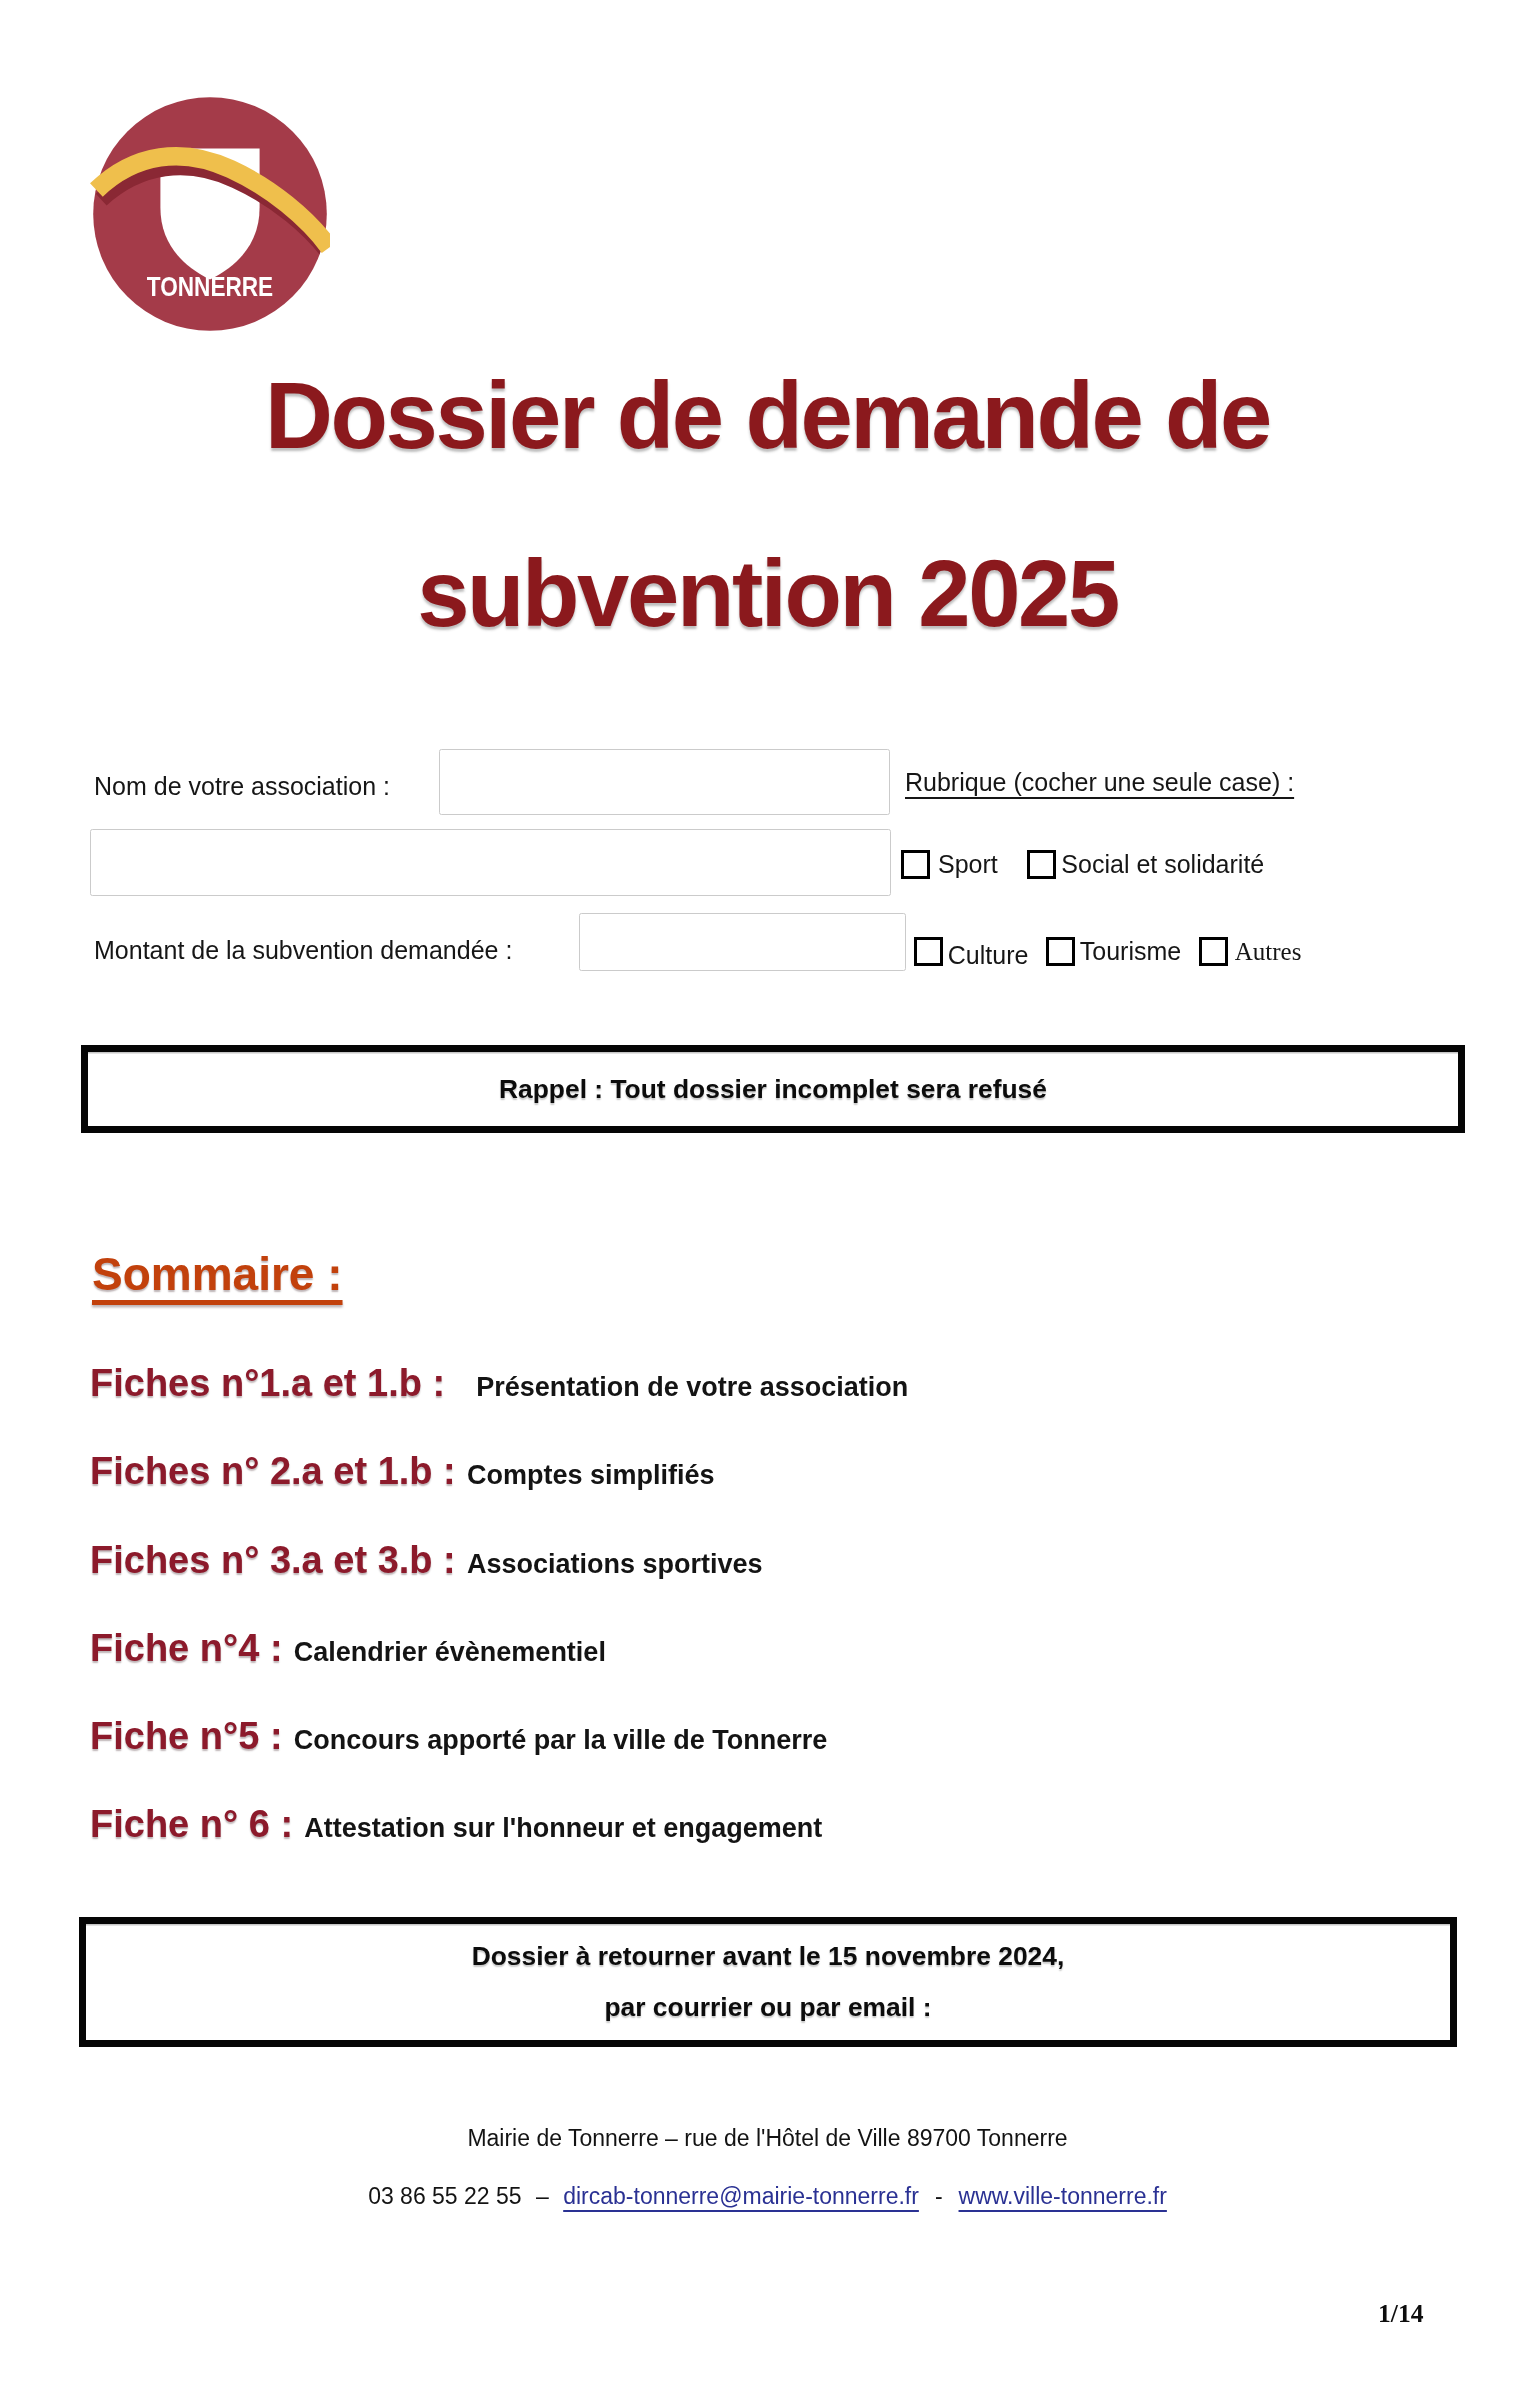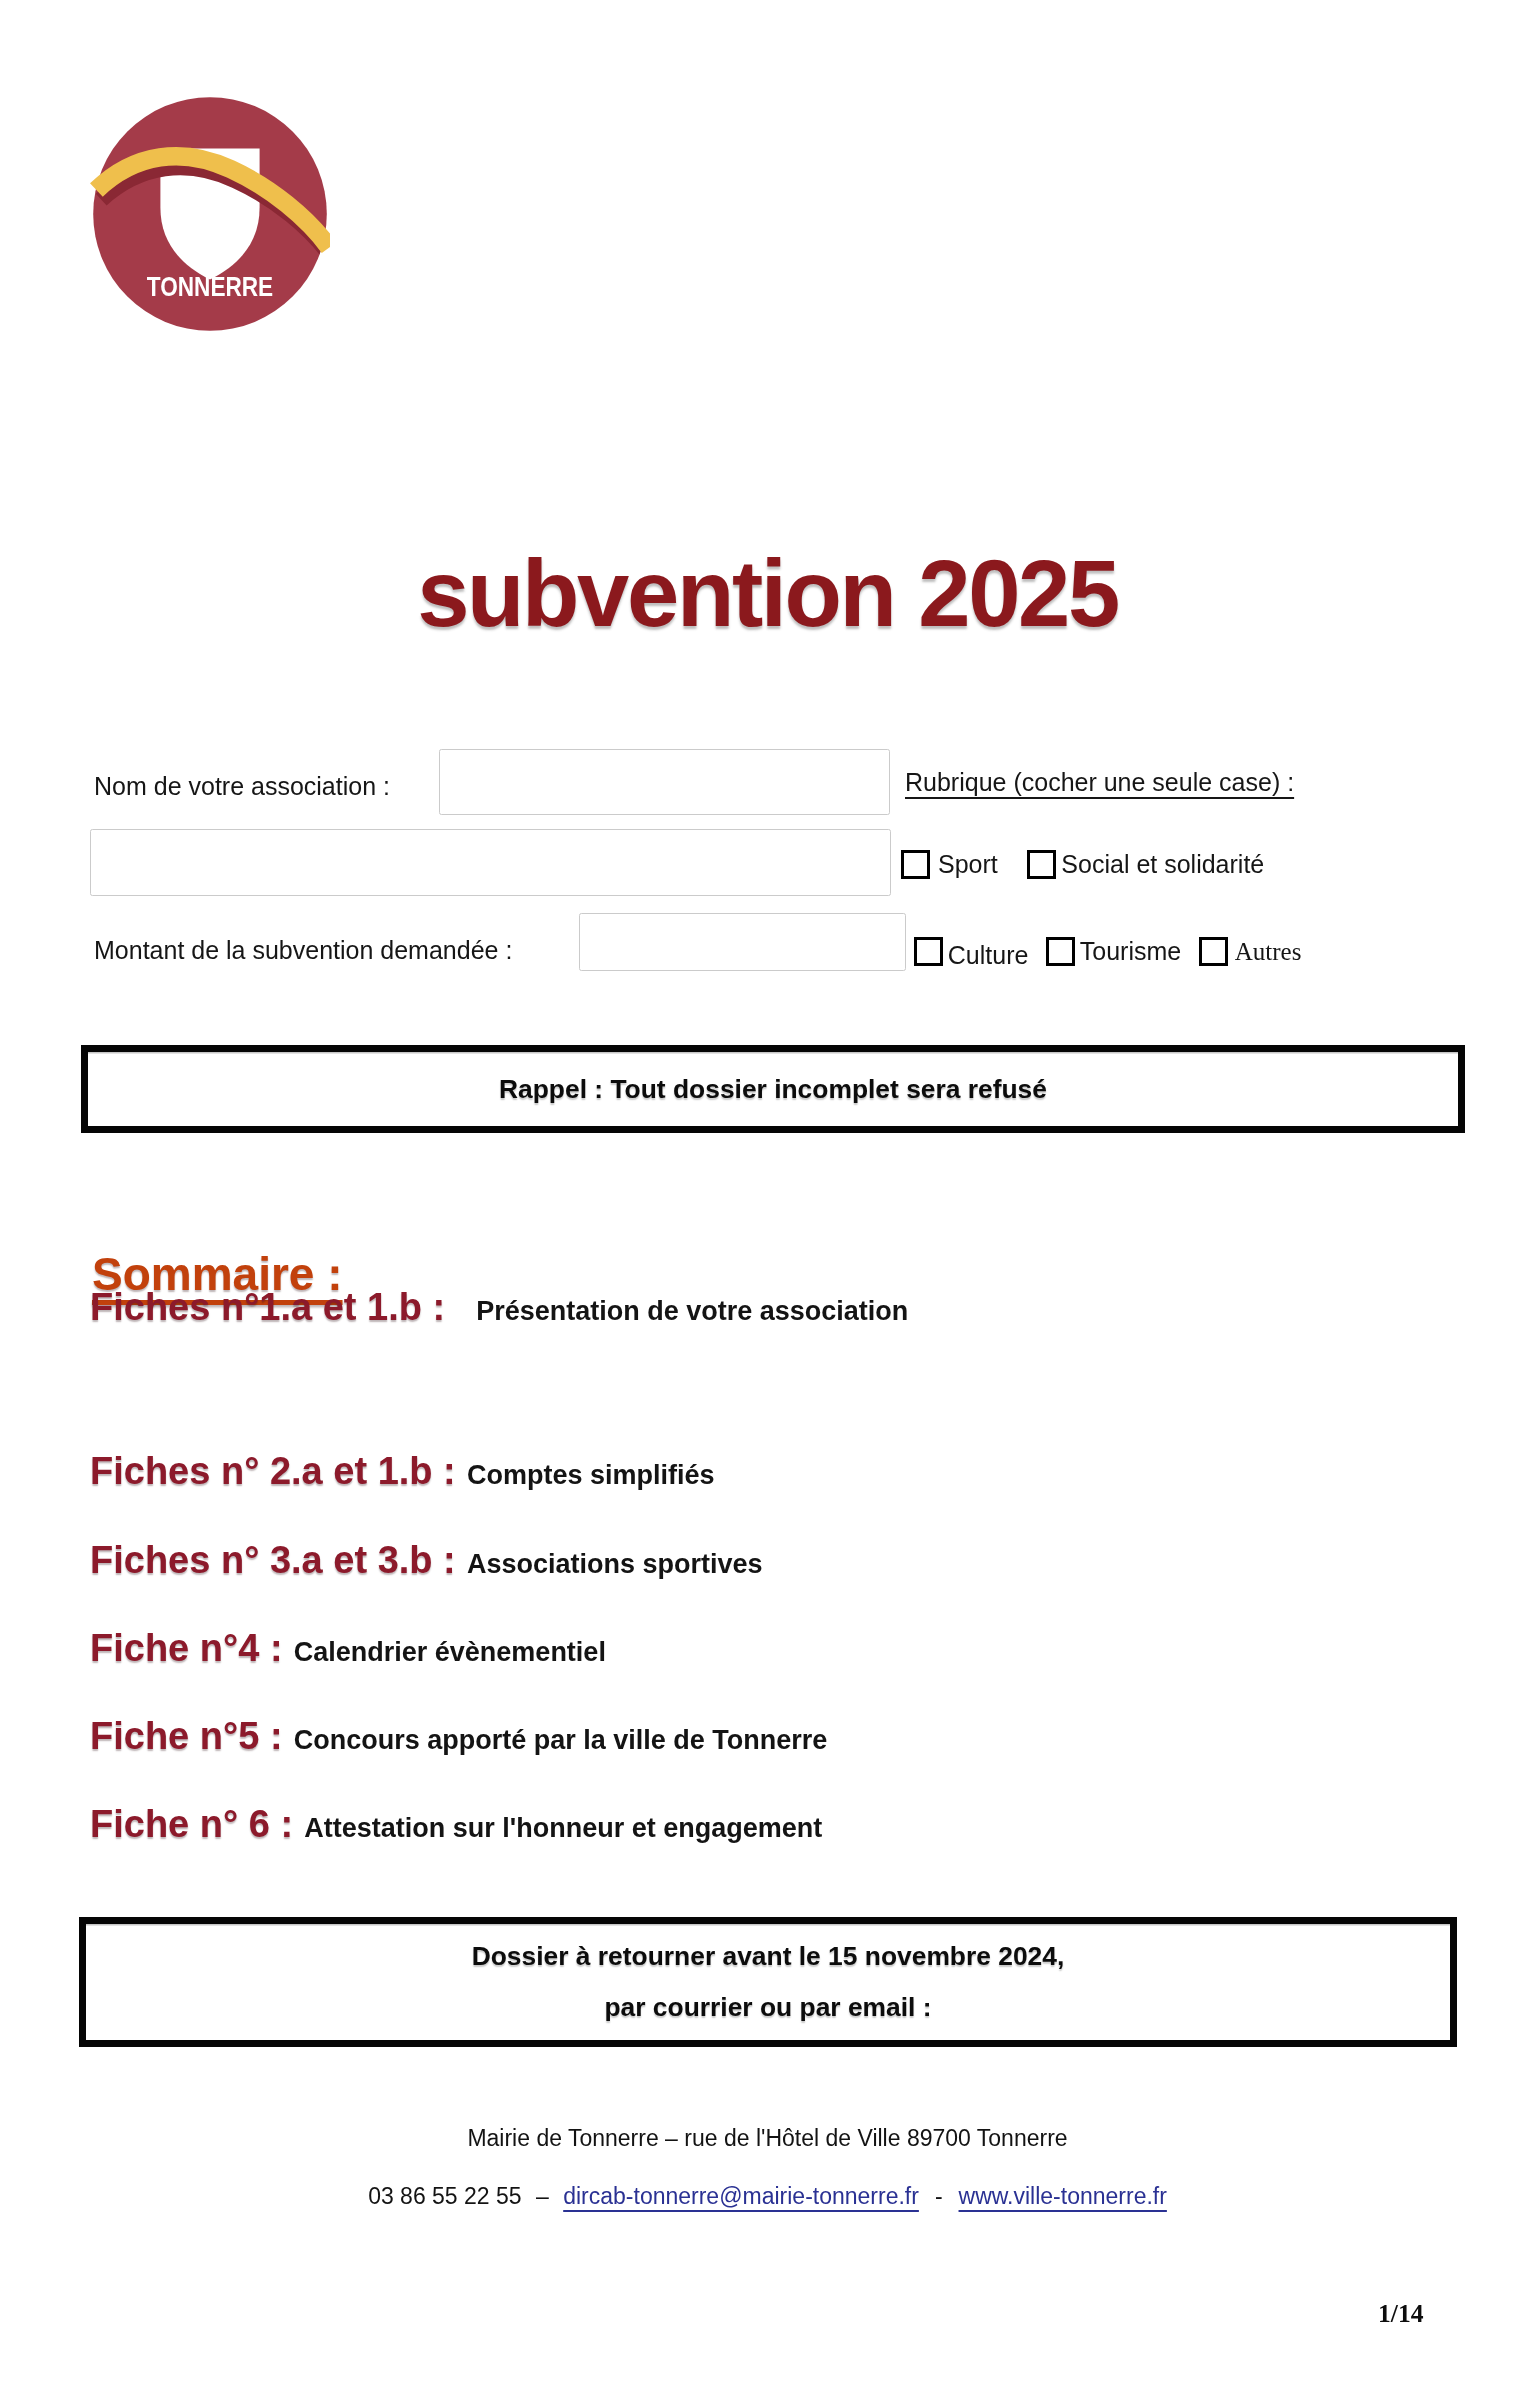--- a/index.html
+++ b/index.html
@@ -68,20 +68,21 @@
           <circle cx="150" cy="150" r="146"></circle>
         </clipPath>
     </defs>
     <circle cx="150" cy="150" r="146" fill="#A43B49"></circle>
     <path fill="#ffffff" d="M88 68 L212 68 L212 142 C212 186 186 214 150 232 C114 214 88 186 88 142 Z"></path>
     <path clip-path="url(#logoClip)" fill="none" stroke="#8A2834" stroke-width="20" d="M 14 132 C 62 88, 122 80, 182 108 C 232 131, 276 168, 302 204"></path>
     <path fill="none" stroke="#EFBF4C" stroke-width="23" d="M 8 120 C 56 74, 116 66, 176 94 C 226 117, 272 155, 299 192"></path>
     <text x="150" y="252" font-size="34" font-weight="bold" fill="#ffffff" text-anchor="middle" textLength="158" lengthAdjust="spacingAndGlyphs" font-family="'Liberation Sans',sans-serif">TONNERRE</text>
   </svg>
 
+  <div class="abs title-line" style="top:327px;">Dossier de demande de</div>
   <div class="abs title-line" style="top:505px;">subvention 2025</div>
 
   <div class="abs form-label" style="left:94px;top:771px;">Nom de votre association :</div>
   <div class="abs input-box" style="left:439px;top:749px;width:451px;height:66px;"></div>
   <div class="abs input-box" style="left:90px;top:829px;width:801px;height:67px;"></div>
 
   <div class="abs form-label" style="left:94px;top:935px;">Montant de la subvention demandée :</div>
   <div class="abs input-box" style="left:579px;top:913px;width:327px;height:58px;"></div>
 
   <div class="abs rubrique" style="left:905px;top:768px;">Rubrique (cocher une seule case) :</div>
@@ -101,21 +102,21 @@
     <span class="cb" style="margin-left:17.6px;"></span>
     <span style="margin-left:7px;font-family:Liberation Serif, serif;">Autres</span>
   </div>
 
   <div class="abs notice-box" style="left:81px;top:1045px;width:1384px;height:88px;">
     <div class="line">Rappel : Tout dossier incomplet sera refusé</div>
   </div>
 
   <div class="abs sommaire-heading" style="left:92px;top:1247px;">Sommaire :</div>
 
-  <div class="abs fiche" style="left:90px;top:1286px;gap:31px;">
+  <div class="abs fiche" style="left:90px;top:1362px;gap:31px;">
     <span class="fiche-label">Fiches n°1.a et 1.b :</span>
     <span class="fiche-desc">Présentation de votre association</span>
   </div>
   <div class="abs fiche" style="left:90px;top:1450px;">
     <span class="fiche-label">Fiches n° 2.a et 1.b :</span>
     <span class="fiche-desc">Comptes simplifiés</span>
   </div>
   <div class="abs fiche" style="left:90px;top:1539px;">
     <span class="fiche-label">Fiches n° 3.a et 3.b :</span>
     <span class="fiche-desc">Associations sportives</span>

